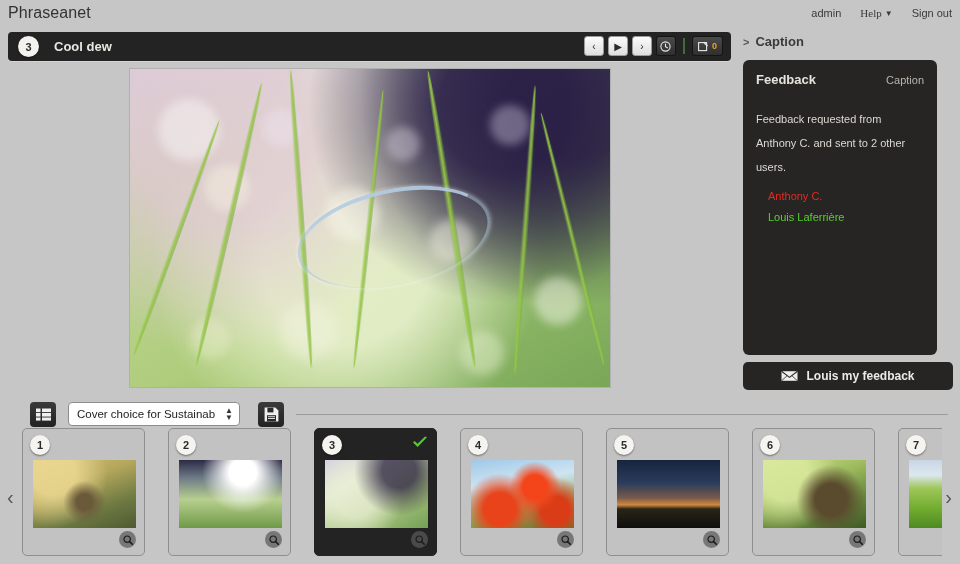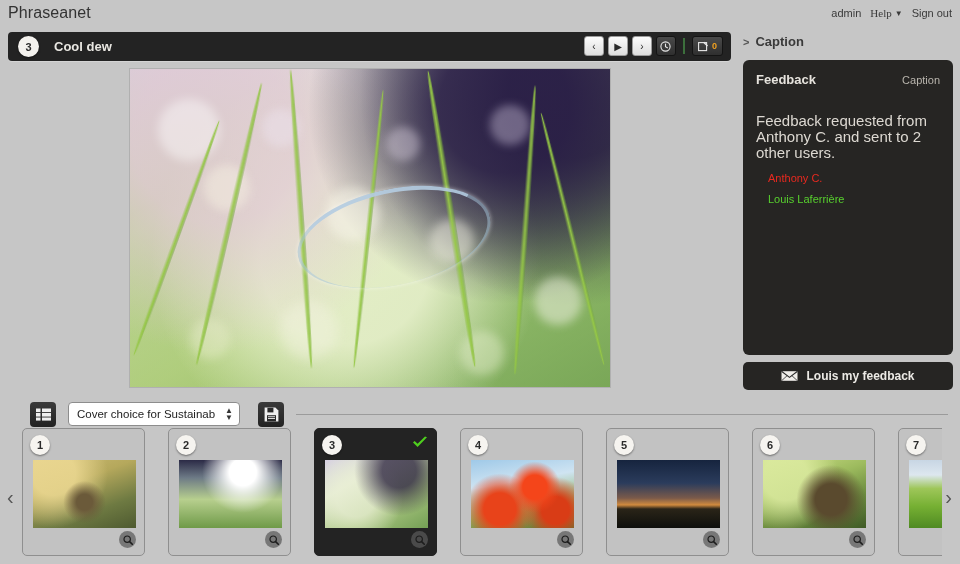--- a/index.html
+++ b/index.html
@@ -31,21 +31,21 @@
     letter-spacing: 0.1px;
   }
   .topbar-right {
     position: absolute;
     right: 8px;
     top: 7px;
     font-size: 11px;
     color: #3a3a3a;
     display: flex;
     align-items: flex-end;
-    gap: 9px;
+    gap: 19px;
   }
   .topbar-right .tb-item { cursor: default; }
   .help-wrap { display: flex; align-items: center; gap: 3px; font-family: Liberation Serif, serif; }
   .caret-down {
     font-size: 8px;
     line-height: 1;
     position: relative;
     top: 1px;
   }
 
@@ -212,38 +212,38 @@
     align-items: center;
     gap: 6px;
     cursor: pointer;
   }
   .caption-chevron { font-size: 11px; font-weight: bold; color: #555; }
 
   .feedback-panel {
     position: absolute;
     left: 8px;
     top: 32px;
-    width: 210px;
+    width: 194px;
     height: 295px;
     background: #262523;
     border-radius: 6px;
     box-sizing: border-box;
     padding: 12px 13px 0 13px;
   }
   .fb-head {
     display: flex;
     justify-content: space-between;
     align-items: baseline;
   }
   .fb-title { font-size: 13px; font-weight: bold; color: #e6e3dd; }
   .fb-summary { font-size: 11px; color: #b9b5ad; cursor: pointer; }
   .fb-text {
-    margin-top: 26px;
-    font-size: 15px;
-    line-height: 16px;
+    margin-top: 20px;
+    font-size: 11px;
+    line-height: 24px;
     color: #ddd9d2;
   }
   .fb-users { margin-top: 7px; padding-left: 12px; }
   .fb-user { font-size: 11px; line-height: 21px; }
   .fb-user.green { color: #57d02e; }
   .fb-user.red { color: #e8291f; }
 
   .fb-actions {
     position: absolute;
     left: 50px;

